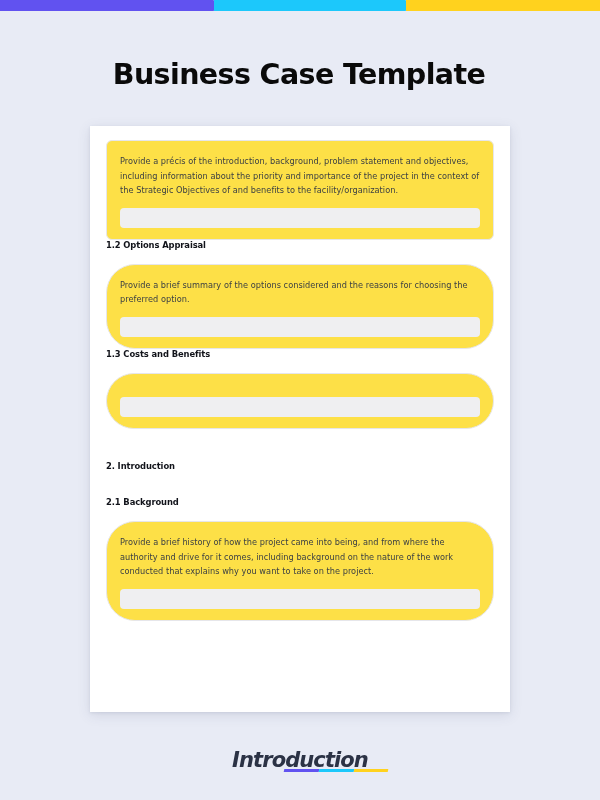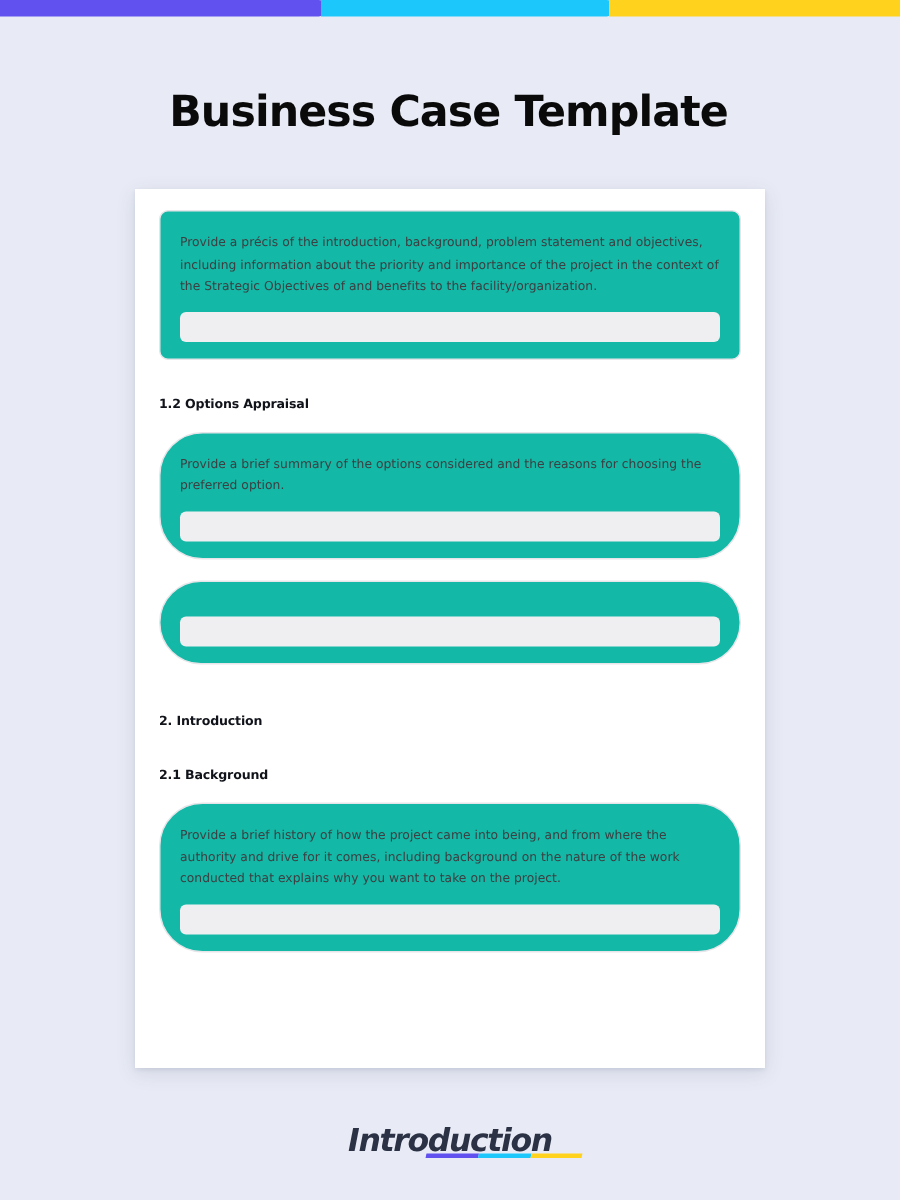--- a/index.html
+++ b/index.html
@@ -54,21 +54,21 @@
                 0 1px 3px rgba(60, 70, 110, 0.10);
     padding: 14px 16px 0 16px;
     overflow: hidden;
   }
 
   
   .card {
     border: 1px solid #e6e6ea;
     border-radius: 6px;
     padding: 13px 13px 11px 13px;
-    background: #14b8a6;
+    background: #fde047;
   }
 
   .card-text {
     font-size: 8.2px;
     line-height: 14.6px;
     color: #3c4043;
     font-family: "DejaVu Sans", sans-serif;
     letter-spacing: 0.03px;
   }
 
@@ -80,21 +80,21 @@
   }
 
   .section-heading {
     font-size: 8.4px;
     font-weight: 700;
     color: #11131a;
     font-family: "DejaVu Sans", sans-serif;
     letter-spacing: -0.1px;
   }
 
-  .sp-h1 { margin-top: 24px; }          
+  .sp-h1 { }          
   .sp-card-after-h { margin-top: 14px; border-radius: 29px; }
   .sp-h-intro { margin-top: 32px; }     
   .sp-h-sub { margin-top: 26px; }       
 
   
   .logo {
     position: absolute;
     left: 0;
     top: 748px;
     width: 600px;
@@ -144,20 +144,21 @@
     <div class="input-slot"></div>
   </div>
 
   <div class="section-heading sp-h1">1.2 Options Appraisal</div>
 
   <div class="card sp-card-after-h">
     <div class="card-text">Provide a brief summary of the options considered and the reasons for choosing the preferred option.</div>
     <div class="input-slot"></div>
   </div>
 
+  <div class="section-heading sp-h1">1.3 Costs and Benefits</div>
 
   <div class="card sp-card-after-h">
     <div class="input-slot"></div>
   </div>
 
   <div class="section-heading sp-h-intro">2. Introduction</div>
 
   <div class="section-heading sp-h-sub">2.1 Background</div>
 
   <div class="card sp-card-after-h">

